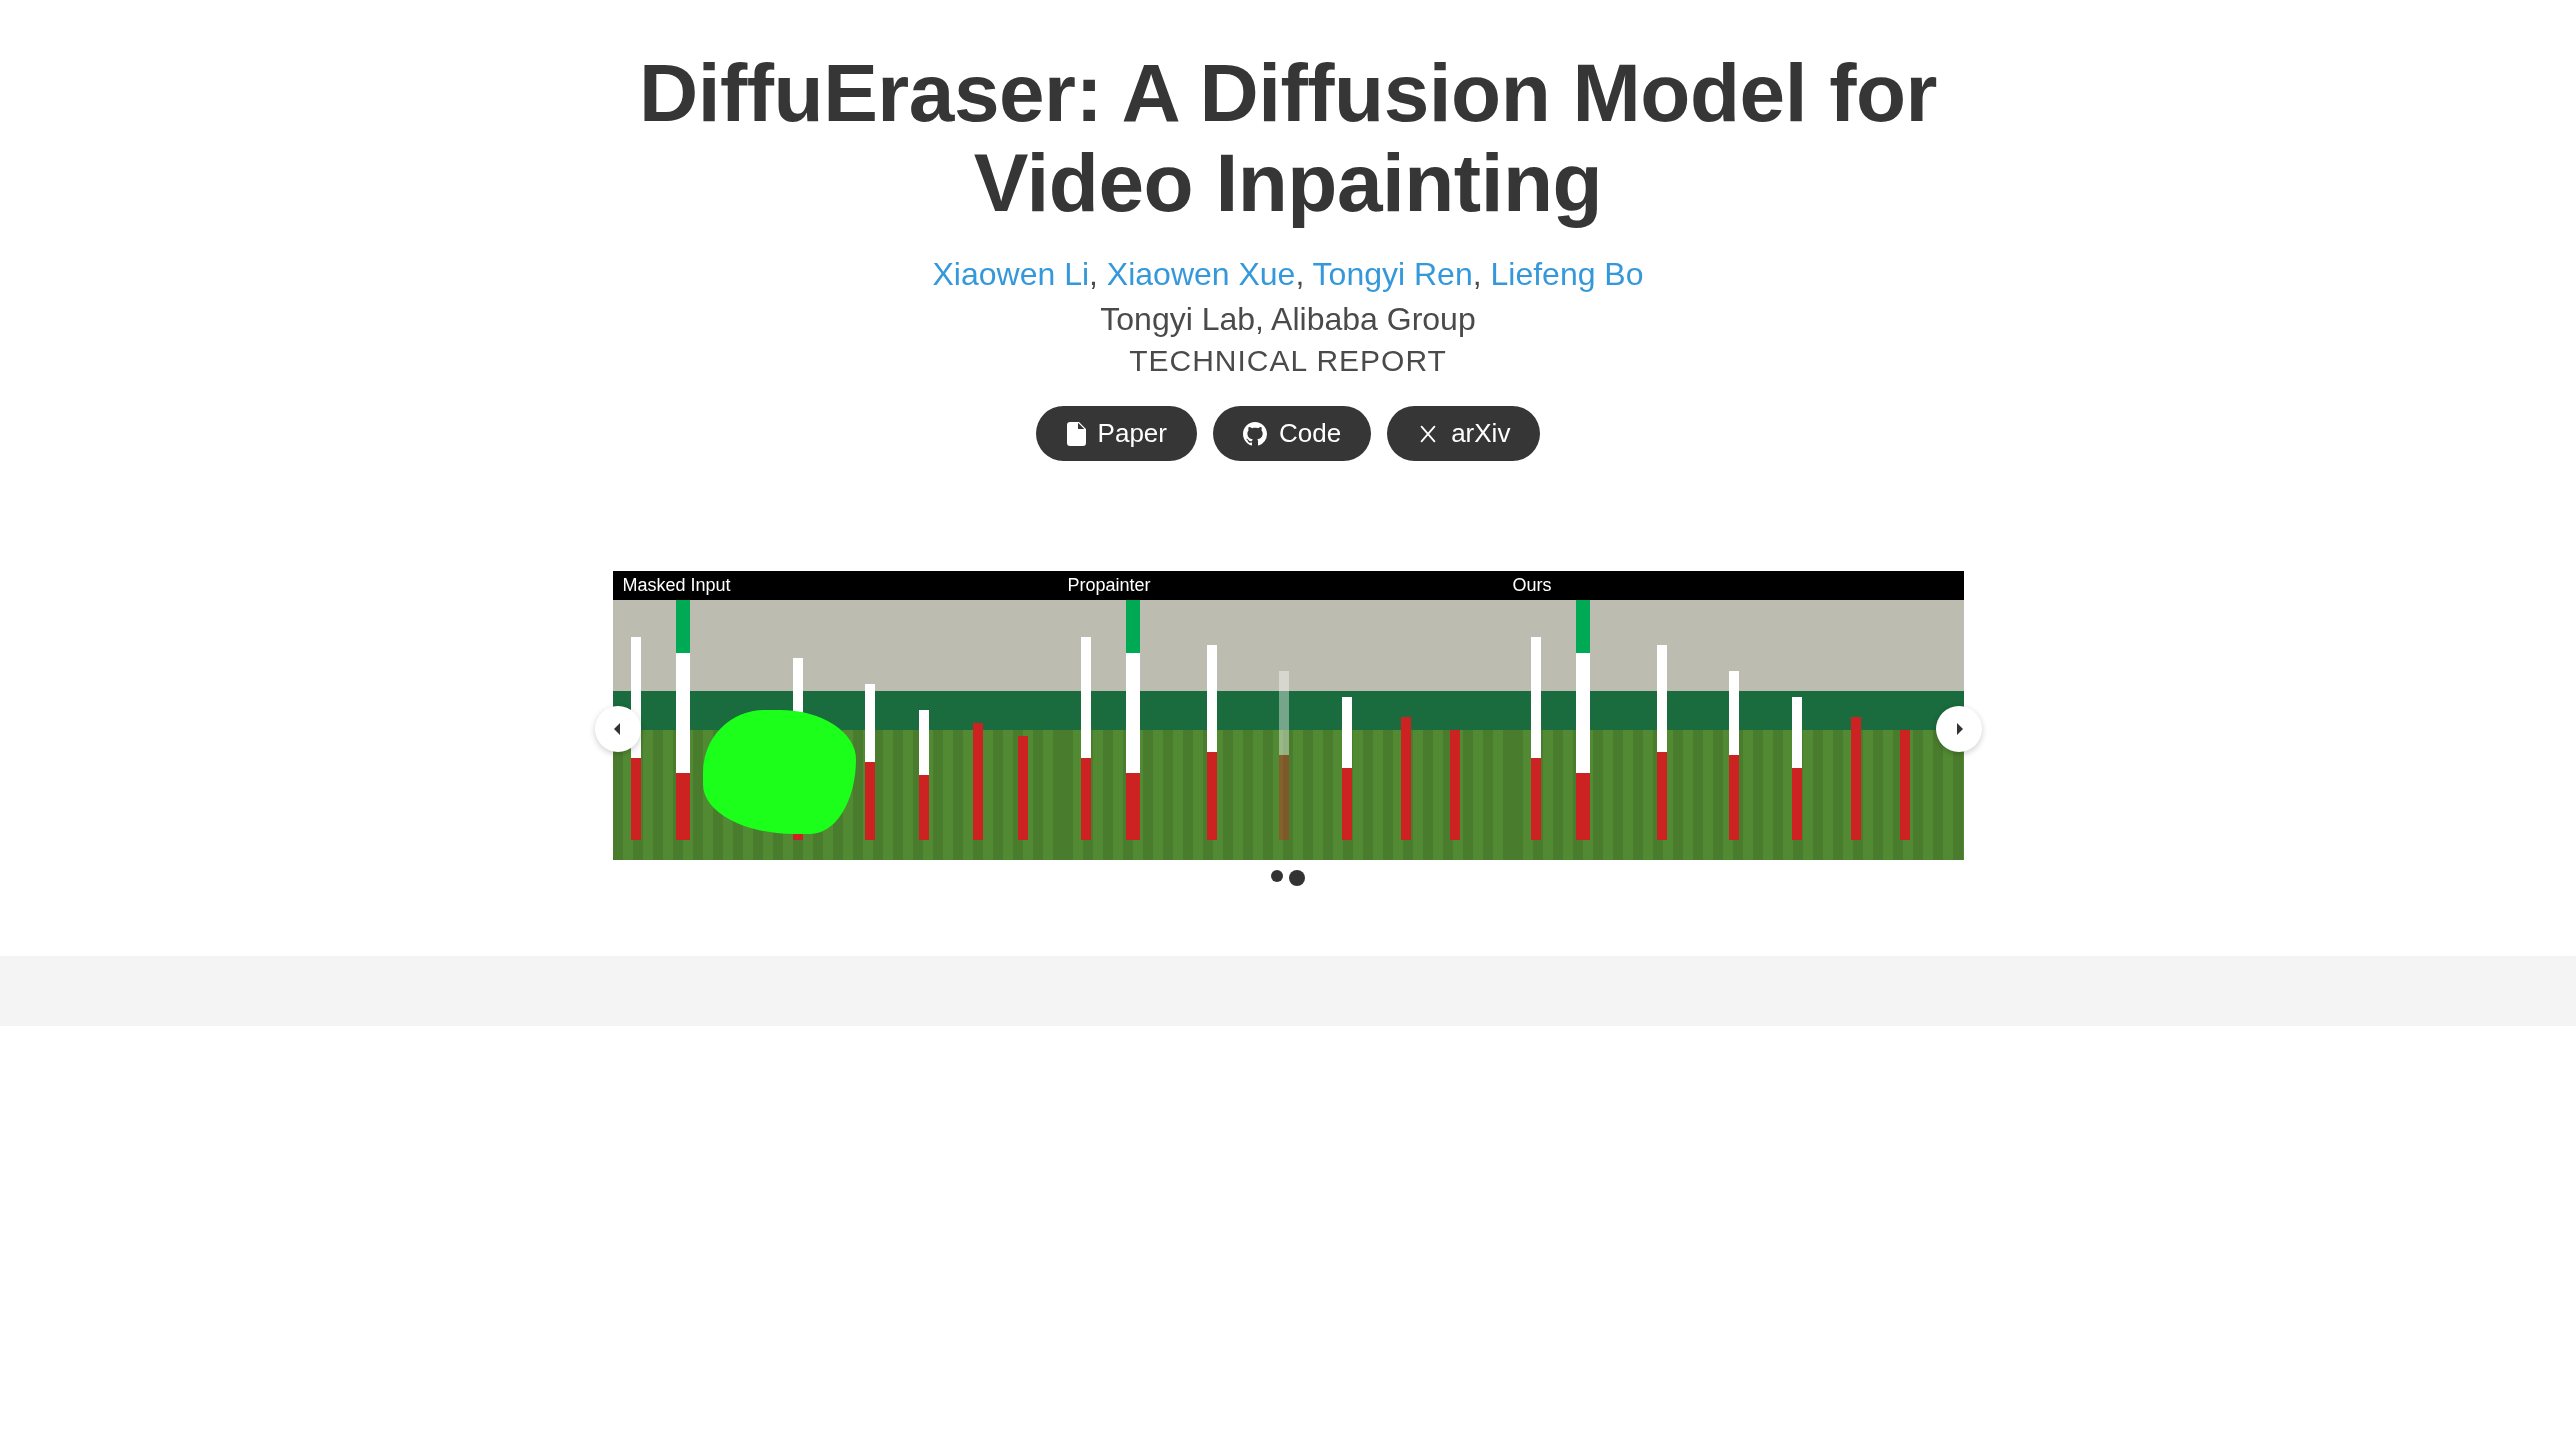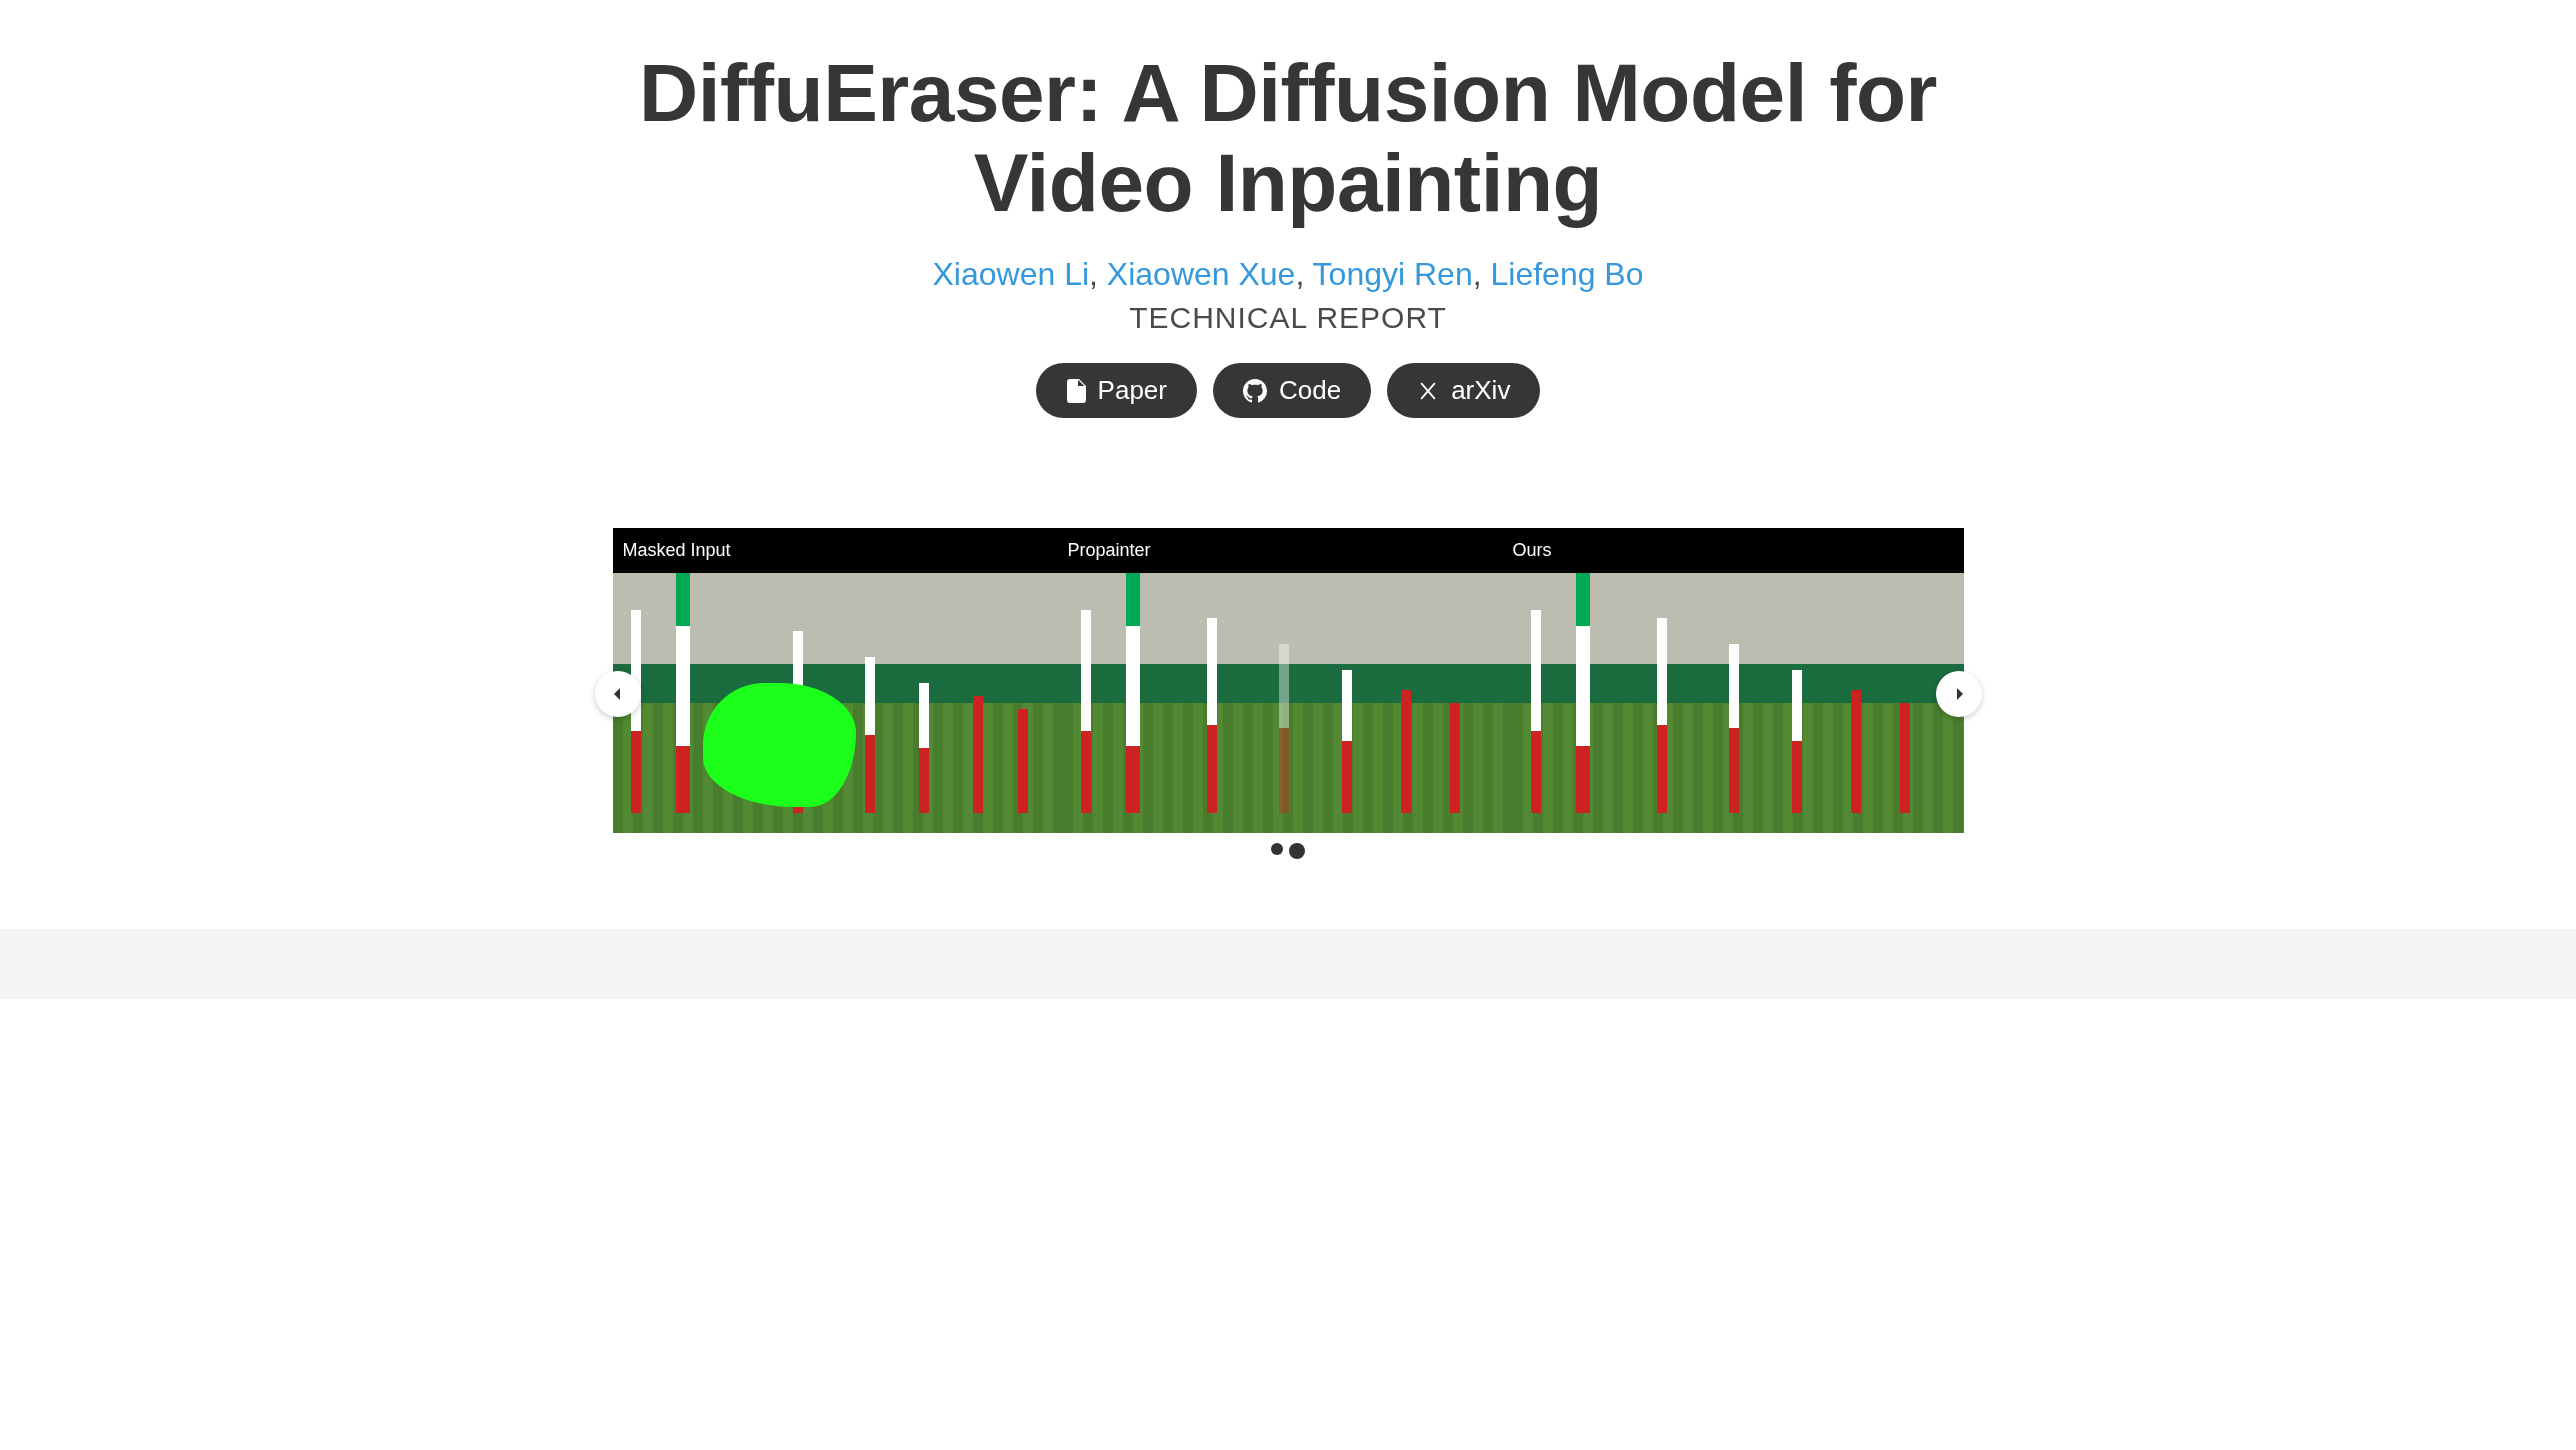--- a/index.html
+++ b/index.html
@@ -71,21 +71,21 @@
   .carousel-frame {
     position: relative;
     background: #000;
   }
   .panels-labels {
     display: grid;
     grid-template-columns: 1fr 1fr 1fr;
     background: #000;
     color: #fff;
     font-size: 18px;
-    padding: 12px 8px;
+    padding: 4px 8px;
   }
   .panels-labels span { text-align: left; padding-left: 2px; }
   .panels {
     display: grid;
     grid-template-columns: 1fr 1fr 1fr;
     height: 260px;
   }
   .panel {
     position: relative;
     overflow: hidden;
@@ -150,20 +150,21 @@
 <section class="hero">
   <h1 class="title">DiffuEraser: A Diffusion Model for Video Inpainting</h1>
 
   <div class="authors">
     <a href="#">Xiaowen Li</a><span class="sep">, </span>
     <a href="#">Xiaowen Xue</a><span class="sep">, </span>
     <a href="#">Tongyi Ren</a><span class="sep">, </span>
     <a href="#">Liefeng Bo</a>
   </div>
 
+  <div class="affiliation">Tongyi Lab, Alibaba Group</div>
   <div class="report-label">TECHNICAL REPORT</div>
 
   <div class="button-row">
     <a class="pill-button" href="#">
       <span class="icon-slot">
         <svg width="20" height="24" viewBox="0 0 20 24" fill="#fff">
             <path d="M4 0h9l7 7v14a3 3 0 0 1-3 3H4a3 3 0 0 1-3-3V3a3 3 0 0 1 3-3zm8 1v6h6"></path>
             <path d="M12 1v6h6" fill="#363636"></path>
           </svg>
       </span>

